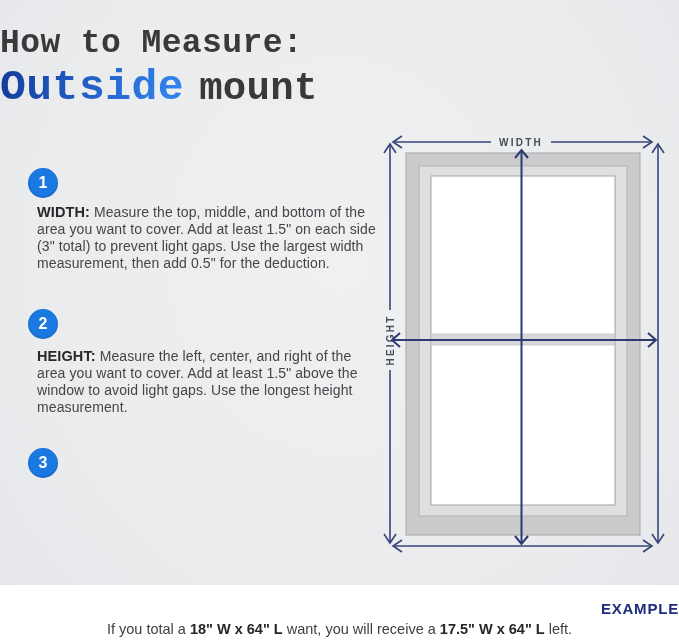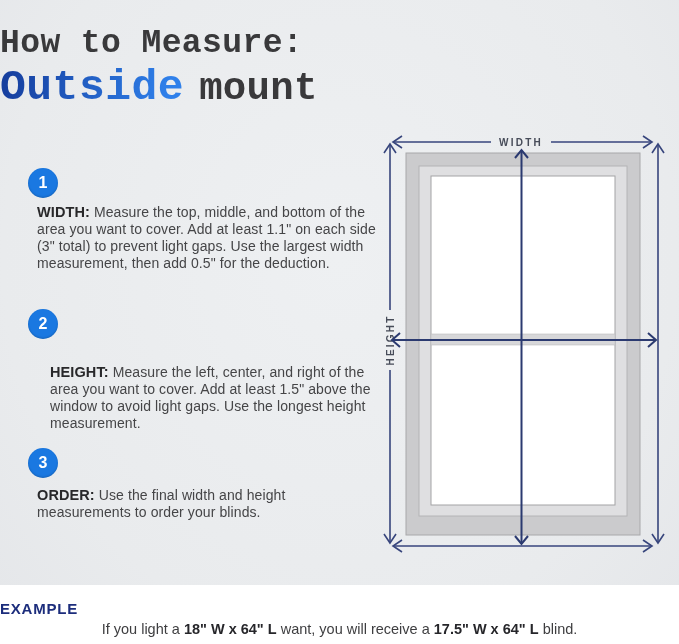--- a/index.html
+++ b/index.html
@@ -33,58 +33,57 @@
     width:30px; height:30px; border-radius:50%;
     background:#1a78e1; box-shadow:inset 0 -1px 2px rgba(0,0,0,0.18);
     color:#ffffff; font-size:16px; font-weight:700;
     display:flex; align-items:center; justify-content:center;
   }
   .badge-1 { top:168px; } .badge-2 { top:309px; } .badge-3 { top:448px; }
   .steptext {
     position:absolute; left:37px; width:340px;
     font-size:14px; line-height:17px; color:#454547; letter-spacing:0.1px;
   }
-  .steptext-1 { top:204px; } .steptext-2 { top:364px;margin-left:13px; } .steptext-3 { top:487px; }
+  .steptext-1 { top:204px; } .steptext-2 { top:348px; } .steptext-3 { top:487px; }
   .steplabel { font-weight:700; color:#28282a; font-size:14.5px; }
 
   
   .diagram { position:absolute; left:375px; top:123px; width:304px; height:470px; }
   .diagram svg { display:block; }
   .dim-label { font-size:10px; font-weight:bold; letter-spacing:2.2px; fill:#474c59; }
 
   
   .footer-strip { position:absolute; left:0; top:585px; width:679px; height:59px; background:#ffffff; }
   .ex-head {
-    position:absolute; top:600px; left:0; width:679px; text-align:left;
+    position:absolute; top:600px; left:0; width:679px; text-align:right;
     font-size:15px; font-weight:700; color:#1c2d7c; letter-spacing:0.8px;
   }
   .ex-text {
     position:absolute; top:621px; left:0; width:679px; text-align:center;
     font-size:14.5px; color:#3e3e40;
   }
   .ex-bold { font-weight:700; color:#26262a; }
 </style>
 </head>
 <body>
 
 <div class="canvas">
 
   <div class="title">
     <div class="title-line1">How to Measure:</div>
     <div class="title-line2"><span class="outside-word">Outside</span><span class="mount-word">mount</span></div>
   </div>
 
   <div class="badge badge-1">1</div>
-  <p class="steptext steptext-1"><span class="steplabel">WIDTH:</span> <span>Measure the top, middle, and bottom of the area you want to cover. Add at least 1.1" on each side (3" total) to prevent light gaps. Use the largest width measurement, then add 0.5" for the deduction.</span></p>
+  <p class="steptext steptext-1"><span class="steplabel">WIDTH:</span> <span>Measure the top, middle, and bottom of the area you want to cover. Add at least 1.5" on each side (3" total) to prevent light gaps. Use the largest width measurement, then add 0.5" for the deduction.</span></p>
 
   <div class="badge badge-2">2</div>
   <p class="steptext steptext-2"><span class="steplabel">HEIGHT:</span> <span>Measure the left, center, and right of the area you want to cover. Add at least 1.5" above the window to avoid light gaps. Use the longest height measurement.</span></p>
 
   <div class="badge badge-3">3</div>
-  <p class="steptext steptext-3"><span class="steplabel">ORDER:</span> <span>Use the final width and height measurements to order your blinds.</span></p>
 
   <div class="diagram">
     <svg width="304" height="470" viewBox="0 0 304 470" xmlns="http://www.w3.org/2000/svg">
 
       <rect x="31" y="30" width="234" height="382" fill="#cbcbcd" stroke="#a8a8aa" stroke-width="1"></rect>
       <rect x="44" y="43" width="208" height="350" fill="#dfdfe1" stroke="#b4b4b6" stroke-width="1"></rect>
       <rect x="56" y="53" width="184" height="329" fill="#ffffff" stroke="#a3a3a5" stroke-width="1"></rect>
       <rect x="56" y="211" width="184" height="11" fill="#d7d7d9" stroke="#bcbcbe" stroke-width="0.6"></rect>
 
       <g stroke="#37457c" stroke-width="1.6" fill="none">
@@ -117,15 +116,15 @@
         <polyline points="140,413 146.5,421 153,413"></polyline>
         <path d="M17 217 H281"></path>
         <polyline points="25,210 17,217 25,224"></polyline>
         <polyline points="273,210 281,217 273,224"></polyline>
       </g>
     </svg>
   </div>
 
   <div class="footer-strip"></div>
   <div class="ex-head">EXAMPLE</div>
-  <p class="ex-text"><span>If you light a </span><span class="ex-bold">18" W x 64" L</span><span> want, you will receive a </span><span class="ex-bold">17.5" W x 64" L</span><span> blind.</span></p>
+  <p class="ex-text"><span>If you total a </span><span class="ex-bold">18" W x 64" L</span><span> want, you will receive a </span><span class="ex-bold">17.5" W x 64" L</span><span> left.</span></p>
 
 </div>
 
 </body></html>

